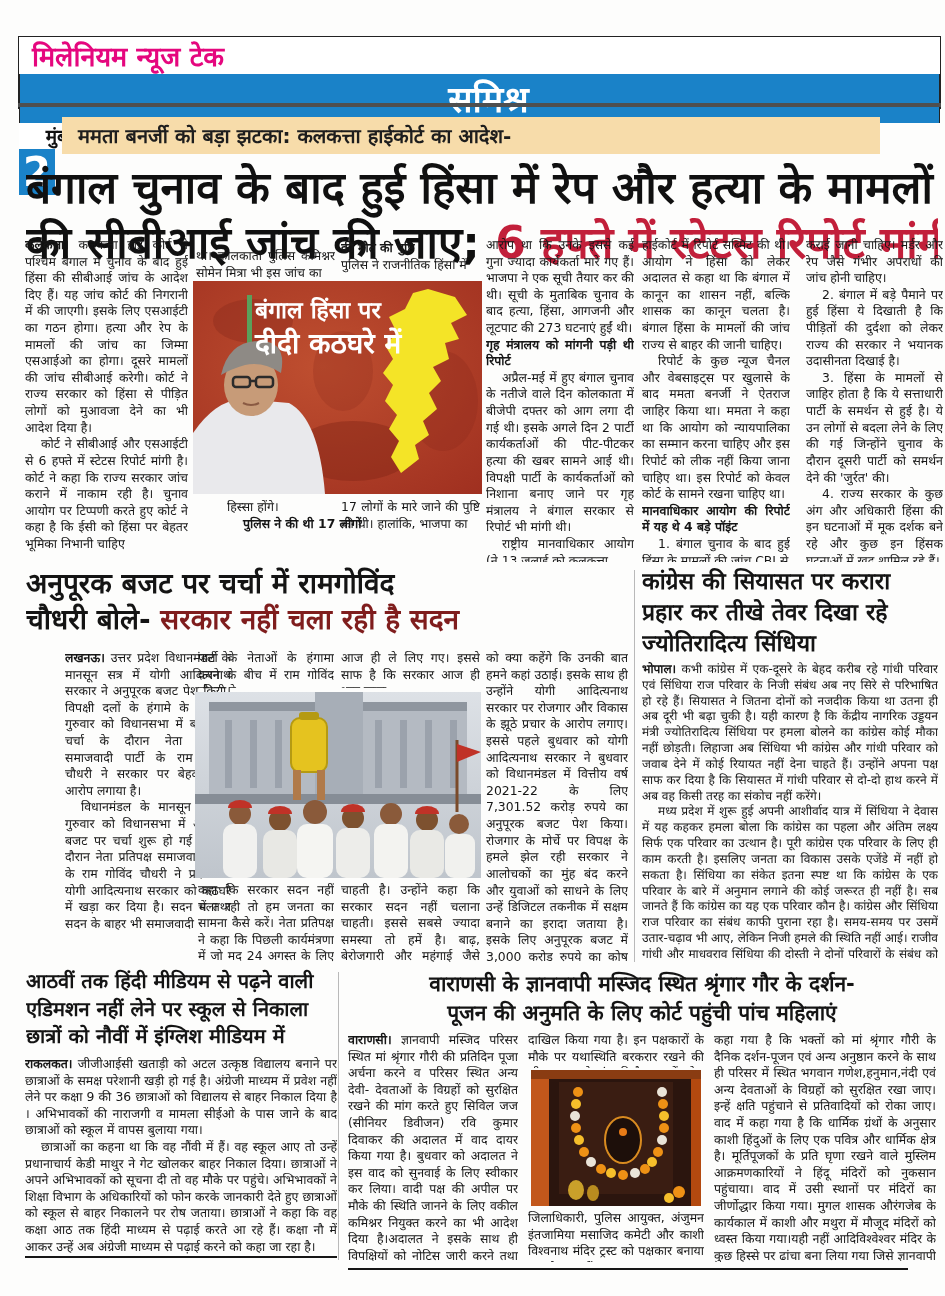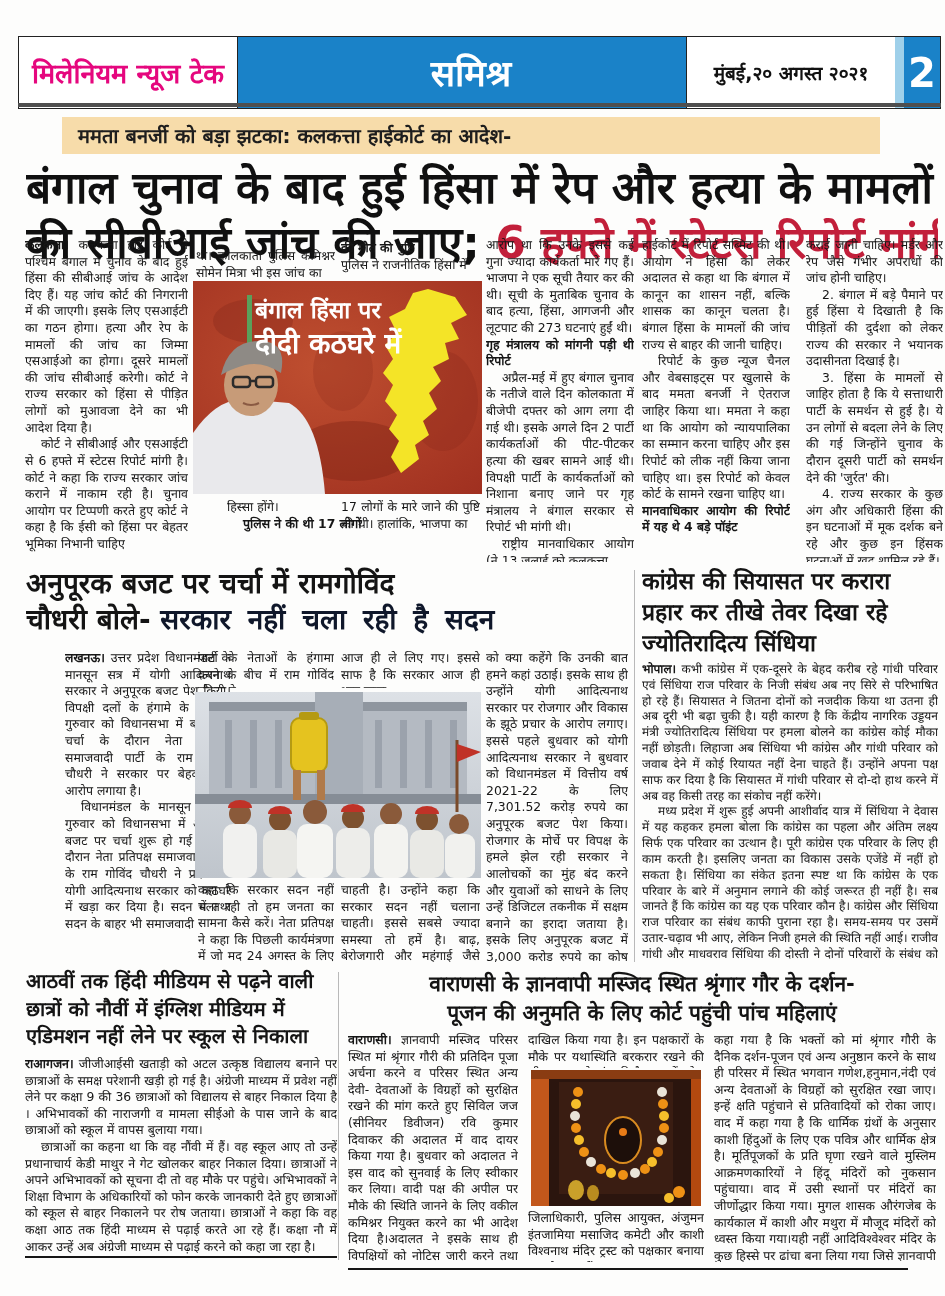--- a/index.html
+++ b/index.html
@@ -17,21 +17,21 @@
   .pgaccent{width:9px;background:#9fd0ea;}
   .pgno{width:36px;background:#1a82c8;display:flex;align-items:center;justify-content:center;
         color:#fff;font-size:40px;font-weight:bold;}
   .hdr-rule{background:#4f4f4f;}
   
   .kicker{background:#f7dcaa;display:flex;align-items:center;padding:4px 16px;
           font-size:20px;font-weight:bold;color:#1d1d1d;white-space:nowrap;overflow:hidden;}
   .h1{font-size:44px;font-weight:800;line-height:1.25;color:#101010;white-space:nowrap;overflow:hidden;}
   .h1 .red{color:#c21f3a;}
   .h2{font-size:28px;font-weight:800;line-height:1.3;color:#141414;white-space:nowrap;overflow:hidden;}
-  .h2 .gray{color:#0f172a;font-family:Liberation Mono, monospace;}
+  .h2 .gray{color:#7f1d1d;}
   .h3{font-size:23px;font-weight:800;line-height:1.35;color:#141414;white-space:nowrap;overflow:hidden;}
   .h4{font-size:20px;font-weight:800;line-height:1.38;color:#141414;white-space:nowrap;overflow:hidden;}
   .h5{font-size:21px;font-weight:800;line-height:1.4;color:#141414;text-align:center;white-space:nowrap;overflow:hidden;}
   
   .txt{font-size:12.4px;line-height:1.34;text-align:justify;color:#161616;overflow:hidden;}
   .txt p{margin:0;}
   .txt .ind{text-indent:16px;}
   .dl{font-weight:bold;}
   .sub{font-weight:bold;}
   .small{font-size:12px;line-height:1.32;}
@@ -40,21 +40,21 @@
   
   .gfx1-l1{position:absolute;left:62px;top:12px;color:#fff;font-weight:bold;font-size:23px;white-space:nowrap;}
   .gfx1-l2{position:absolute;left:62px;top:42px;color:#fff;font-weight:bold;font-size:28px;white-space:nowrap;}
   .imgbox{overflow:hidden;}
 </style>
 </head>
 <body>
 
 <div class="page">
 
-  <div class="abs hdr" style="left:18px;top:36px;width:923px;height:73px;">
+  <div class="abs hdr" style="left:18px;top:36px;width:923px;height:73px;flex-direction:column;">
     <div class="masthead">मिलेनियम न्यूज टेक</div>
     <div class="band">समिश्र</div>
     <div class="datebox">मुंबई,२० अगस्त २०२१</div>
     <div class="pgaccent"></div>
     <div class="pgno">2</div>
   </div>
   <div class="abs hdr-rule" style="left:18px;top:103px;width:923px;height:4px;"></div>
 
   <div class="abs kicker" style="left:62px;top:117px;width:818px;height:37px;">
     <span>ममता बनर्जी को बड़ा झटका: कलकत्ता हाईकोर्ट का आदेश-</span>
@@ -118,20 +118,21 @@
     <p>आरोप था कि उनके इससे कई गुना ज्यादा कार्यकर्ता मारे गए हैं। भाजपा ने एक सूची तैयार कर की थी। सूची के मुताबिक चुनाव के बाद हत्या, हिंसा, आगजनी और लूटपाट की 273 घटनाएं हुईं थी।</p>
     <p class="sub">गृह मंत्रालय को मांगनी पड़ी थी रिपोर्ट</p>
     <p class="ind">अप्रैल-मई में हुए बंगाल चुनाव के नतीजे वाले दिन कोलकाता में बीजेपी दफ्तर को आग लगा दी गई थी। इसके अगले दिन 2 पार्टी कार्यकर्ताओं की पीट-पीटकर हत्या की खबर सामने आई थी। विपक्षी पार्टी के कार्यकर्ताओं को निशाना बनाए जाने पर गृह मंत्रालय ने बंगाल सरकार से रिपोर्ट भी मांगी थी।</p>
     <p class="ind">राष्ट्रीय मानवाधिकार आयोग (ने 13 जुलाई को कलकत्ता</p>
   </div>
 
   <div class="abs txt" style="left:642px;top:237px;width:148px;height:325px;">
     <p>हाईकोर्ट में रिपोर्ट सब्मिट की थी। आयोग ने हिंसा को लेकर अदालत से कहा था कि बंगाल में कानून का शासन नहीं, बल्कि शासक का कानून चलता है। बंगाल हिंसा के मामलों की जांच राज्य से बाहर की जानी चाहिए।</p>
     <p class="ind">रिपोर्ट के कुछ न्यूज चैनल और वेबसाइट्स पर खुलासे के बाद ममता बनर्जी ने ऐतराज जाहिर किया था। ममता ने कहा था कि आयोग को न्यायपालिका का सम्मान करना चाहिए और इस रिपोर्ट को लीक नहीं किया जाना चाहिए था। इस रिपोर्ट को केवल कोर्ट के सामने रखना चाहिए था।</p>
     <p class="sub">मानवाधिकार आयोग की रिपोर्ट में यह थे 4 बड़े पॉइंट</p>
+    <p class="ind">1. बंगाल चुनाव के बाद हुई हिंसा के मामलों की जांच CBI से</p>
   </div>
 
   <div class="abs txt" style="left:798px;top:237px;width:137px;height:325px;margin-left:8px;">
     <p>कराई जानी चाहिए। मर्डर और रेप जैसे गंभीर अपराधों की जांच होनी चाहिए।</p>
     <p class="ind">2. बंगाल में बड़े पैमाने पर हुई हिंसा ये दिखाती है कि पीड़ितों की दुर्दशा को लेकर राज्य की सरकार ने भयानक उदासीनता दिखाई है।</p>
     <p class="ind">3. हिंसा के मामलों से जाहिर होता है कि ये सत्ताधारी पार्टी के समर्थन से हुई है। ये उन लोगों से बदला लेने के लिए की गई जिन्होंने चुनाव के दौरान दूसरी पार्टी को समर्थन देने की 'जुर्रत' की।</p>
     <p class="ind">4. राज्य सरकार के कुछ अंग और अधिकारी हिंसा की इन घटनाओं में मूक दर्शक बने रहे और कुछ इन हिंसक घटनाओं में खुद शामिल रहे हैं।</p>
   </div>
 
   <div class="abs h2" style="left:26px;top:566px;width:604px;">
@@ -221,25 +222,25 @@
     <div>प्रहार कर तीखे तेवर दिखा रहे</div>
     <div>ज्योतिरादित्य सिंधिया</div>
   </div>
   <div class="abs txt small" style="left:642px;top:662px;width:296px;height:300px;">
     <p><span class="dl">भोपाल।</span> <span>कभी कांग्रेस में एक-दूसरे के बेहद करीब रहे गांधी परिवार एवं सिंधिया राज परिवार के निजी संबंध अब नए सिरे से परिभाषित हो रहे हैं। सियासत ने जितना दोनों को नजदीक किया था उतना ही अब दूरी भी बढ़ा चुकी है। यही कारण है कि केंद्रीय नागरिक उड्डयन मंत्री ज्योतिरादित्य सिंधिया पर हमला बोलने का कांग्रेस कोई मौका नहीं छोड़ती। लिहाजा अब सिंधिया भी कांग्रेस और गांधी परिवार को जवाब देने में कोई रियायत नहीं देना चाहते हैं। उन्होंने अपना पक्ष साफ कर दिया है कि सियासत में गांधी परिवार से दो-दो हाथ करने में अब वह किसी तरह का संकोच नहीं करेंगे।</span></p>
     <p class="ind">मध्य प्रदेश में शुरू हुई अपनी आशीर्वाद यात्र में सिंधिया ने देवास में यह कहकर हमला बोला कि कांग्रेस का पहला और अंतिम लक्ष्य सिर्फ एक परिवार का उत्थान है। पूरी कांग्रेस एक परिवार के लिए ही काम करती है। इसलिए जनता का विकास उसके एजेंडे में नहीं हो सकता है। सिंधिया का संकेत इतना स्पष्ट था कि कांग्रेस के एक परिवार के बारे में अनुमान लगाने की कोई जरूरत ही नहीं है। सब जानते हैं कि कांग्रेस का यह एक परिवार कौन है। कांग्रेस और सिंधिया राज परिवार का संबंध काफी पुराना रहा है। समय-समय पर उसमें उतार-चढ़ाव भी आए, लेकिन निजी हमले की स्थिति नहीं आई। राजीव गांधी और माधवराव सिंधिया की दोस्ती ने दोनों परिवारों के संबंध को न सिर्फ घनिष्ठ बनाया, बल्कि एक-दूसरे के लिए अपरिहार्य भी बना दिया था।</p>
   </div>
 
   <div class="abs h4" style="left:26px;top:968px;width:312px;">
     <div>आठवीं तक हिंदी मीडियम से पढ़ने वाली</div>
+    <div>एडिमशन नहीं लेने पर स्कूल से निकाला</div>
     <div>छात्रों को नौवीं में इंग्लिश मीडियम में</div>
-    <div>एडिमशन नहीं लेने पर स्कूल से निकाला</div>
   </div>
   <div class="abs txt" style="left:25px;top:1056px;width:312px;height:198px;">
-    <p><span class="dl">राआगजन।</span> <span>जीजीआईसी खताड़ी को अटल उत्कृष्ठ विद्यालय बनाने पर छात्राओं के समक्ष परेशानी खड़ी हो गई है। अंग्रेजी माध्यम में प्रवेश नहीं लेने पर कक्षा 9 की 36 छात्राओं को विद्यालय से बाहर निकाल दिया है । अभिभावकों की नाराजगी व मामला सीईओ के पास जाने के बाद छात्राओं को स्कूल में वापस बुलाया गया।</span></p>
+    <p><span class="dl">राकलकत।</span> <span>जीजीआईसी खताड़ी को अटल उत्कृष्ठ विद्यालय बनाने पर छात्राओं के समक्ष परेशानी खड़ी हो गई है। अंग्रेजी माध्यम में प्रवेश नहीं लेने पर कक्षा 9 की 36 छात्राओं को विद्यालय से बाहर निकाल दिया है । अभिभावकों की नाराजगी व मामला सीईओ के पास जाने के बाद छात्राओं को स्कूल में वापस बुलाया गया।</span></p>
     <p class="ind">छात्राओं का कहना था कि वह नौंवी में हैं। वह स्कूल आए तो उन्हें प्रधानाचार्य केडी माथुर ने गेट खोलकर बाहर निकाल दिया। छात्राओं ने अपने अभिभावकों को सूचना दी तो वह मौके पर पहुंचे। अभिभावकों ने शिक्षा विभाग के अधिकारियों को फोन करके जानकारी देते हुए छात्राओं को स्कूल से बाहर निकालने पर रोष जताया। छात्राओं ने कहा कि वह कक्षा आठ तक हिंदी माध्यम से पढ़ाई करते आ रहे हैं। कक्षा नौ में आकर उन्हें अब अंग्रेजी माध्यम से पढ़ाई करने को कहा जा रहा है।</p>
 
   </div>
   <div class="abs hrule" style="left:25px;top:1256px;width:312px;"></div>
 
   <div class="abs vrule" style="left:338px;top:972px;height:288px;"></div>
 
   <div class="abs h5" style="left:348px;top:970px;width:588px;">
     <div>वाराणसी के ज्ञानवापी मस्जिद स्थित श्रृंगार गौर के दर्शन-</div>
     <div>पूजन की अनुमति के लिए कोर्ट पहुंची पांच महिलाएं</div>

